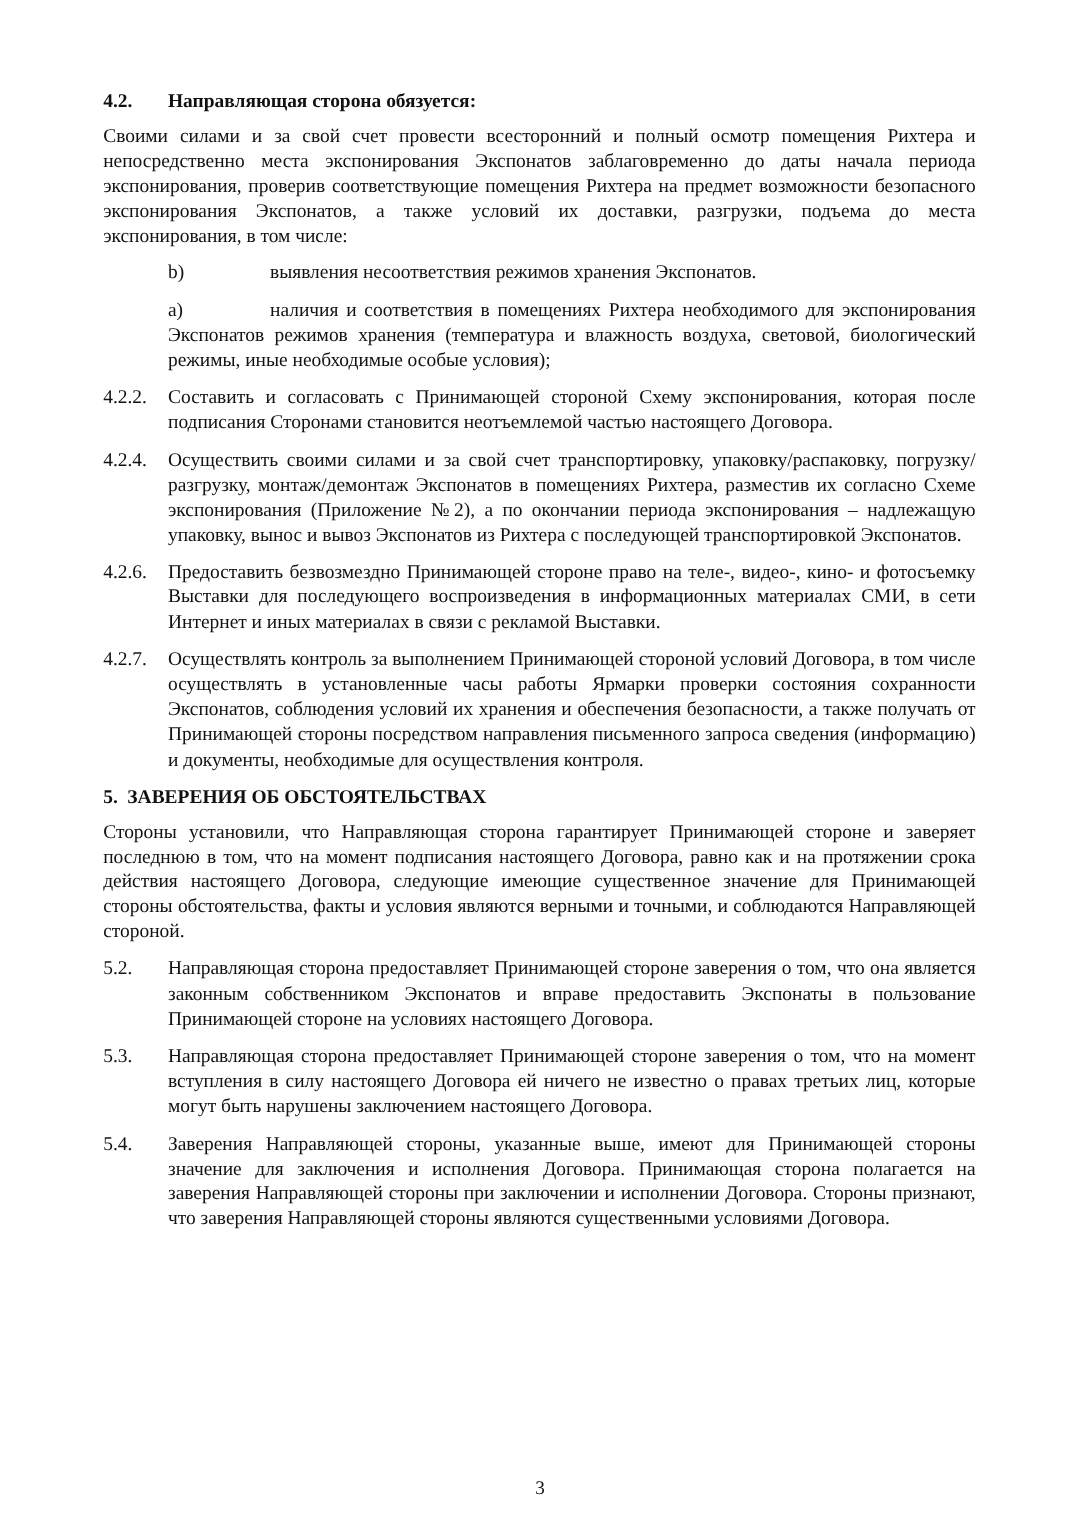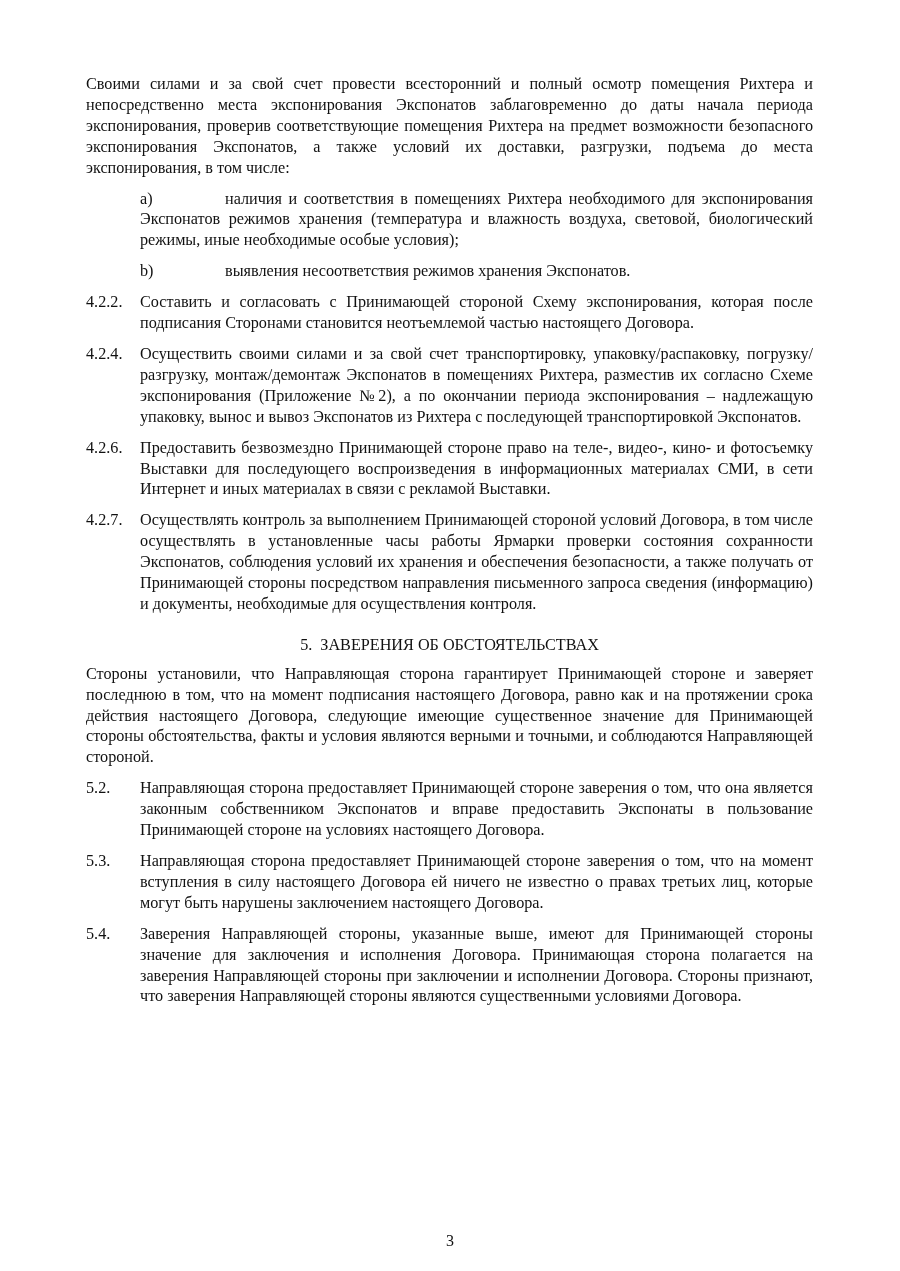--- a/index.html
+++ b/index.html
@@ -6,39 +6,43 @@
   body { width: 900px; height: 1271px; position: relative; overflow: hidden;
          font-family: "Liberation Serif", "DejaVu Serif", serif; color: #111; }
   .page { position: absolute; left: 86px; top: 74px; width: 727px; font-size: 16.2px; line-height: 20.9px; }
   .heading { font-weight: bold; display: flex; margin-bottom: 8px; }
   .heading .num { width: 54px; flex: none; }
   .item { display: flex; margin-bottom: 10px; }
   .item .num { width: 54px; flex: none; }
   .item .txt { flex: 1; text-align: justify; font-family: Liberation Serif, serif; }
   .sub { display: block; margin-left: 54px; text-align: justify; margin-bottom: 10px; }
   .sub .lbl { display: inline-block; width: 85px; }
-  .section-title { text-align: center; font-weight: normal; margin: 20px 0 8px 0; }
+  .section-title { text-align: left; font-weight: bold; margin: 10px 0 8px 0; }
   .section-title .num { margin-right: 8px; }
   .footer-num { position: absolute; left: 0; width: 900px; top: 1232px; text-align: center; font-size: 16px; }
   .item-5 .num { width: 54px; }
 </style>
 </head>
 <body>
 
 <div class="page">
 
+  <div class="heading">
+    <span class="num">4.2.</span>
+    <span>Направляющая сторона обязуется:</span>
+  </div>
 
   <div class="item">
     <span class="txt">Своими силами и за свой счет провести всесторонний и полный осмотр помещения Рихтера и непосредственно места экспонирования Экспонатов заблаговременно до даты начала периода экспонирования, проверив соответствующие помещения Рихтера на предмет возможности безопасного экспонирования Экспонатов, а также условий их доставки, разгрузки, подъема до места экспонирования, в том числе:</span>
   </div>
   <div class="sub">
-    <span class="lbl">a)</span><span>наличия и соответствия в помещениях Рихтера необходимого для экспонирования Экспонатов режимов хранения (температура и влажность воздуха, световой, биологический режимы, иные необходимые особые условия);</span>
+    <span class="lbl">b)</span><span>выявления несоответствия режимов хранения Экспонатов.</span>
   </div>
   <div class="sub">
-    <span class="lbl">b)</span><span>выявления несоответствия режимов хранения Экспонатов.</span>
+    <span class="lbl">a)</span><span>наличия и соответствия в помещениях Рихтера необходимого для экспонирования Экспонатов режимов хранения (температура и влажность воздуха, световой, биологический режимы, иные необходимые особые условия);</span>
   </div>
 
   <div class="item">
     <span class="num">4.2.2.</span>
     <span class="txt">Составить и согласовать с Принимающей стороной Схему экспонирования, которая после подписания Сторонами становится неотъемлемой частью настоящего Договора.</span>
   </div>
   <div class="item">
     <span class="num">4.2.4.</span>
     <span class="txt">Осуществить своими силами и за свой счет транспортировку, упаковку/распаковку, погрузку/разгрузку, монтаж/демонтаж Экспонатов в помещениях Рихтера, разместив их согласно Схеме экспонирования (Приложение №2), а по окончании периода экспонирования –  надлежащую упаковку, вынос и вывоз Экспонатов из Рихтера с последующей транспортировкой Экспонатов.</span>
   </div>

